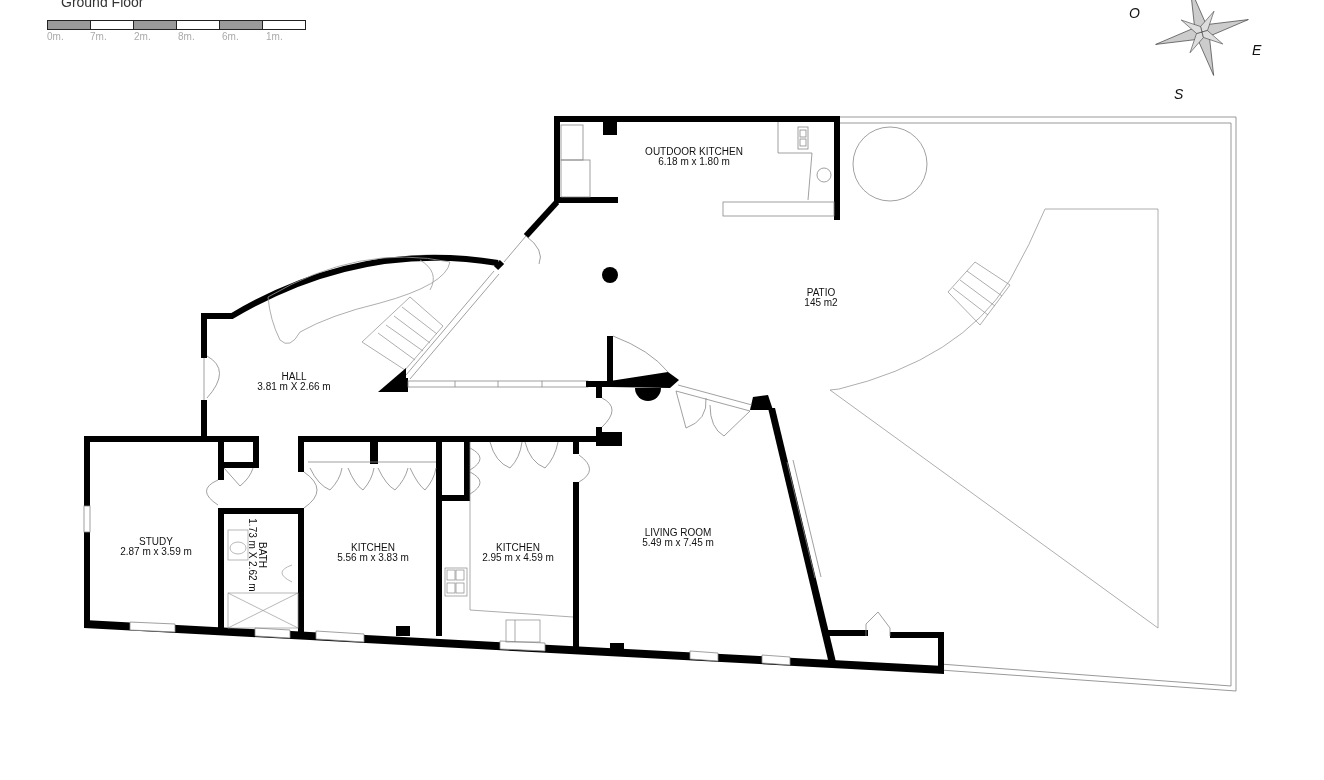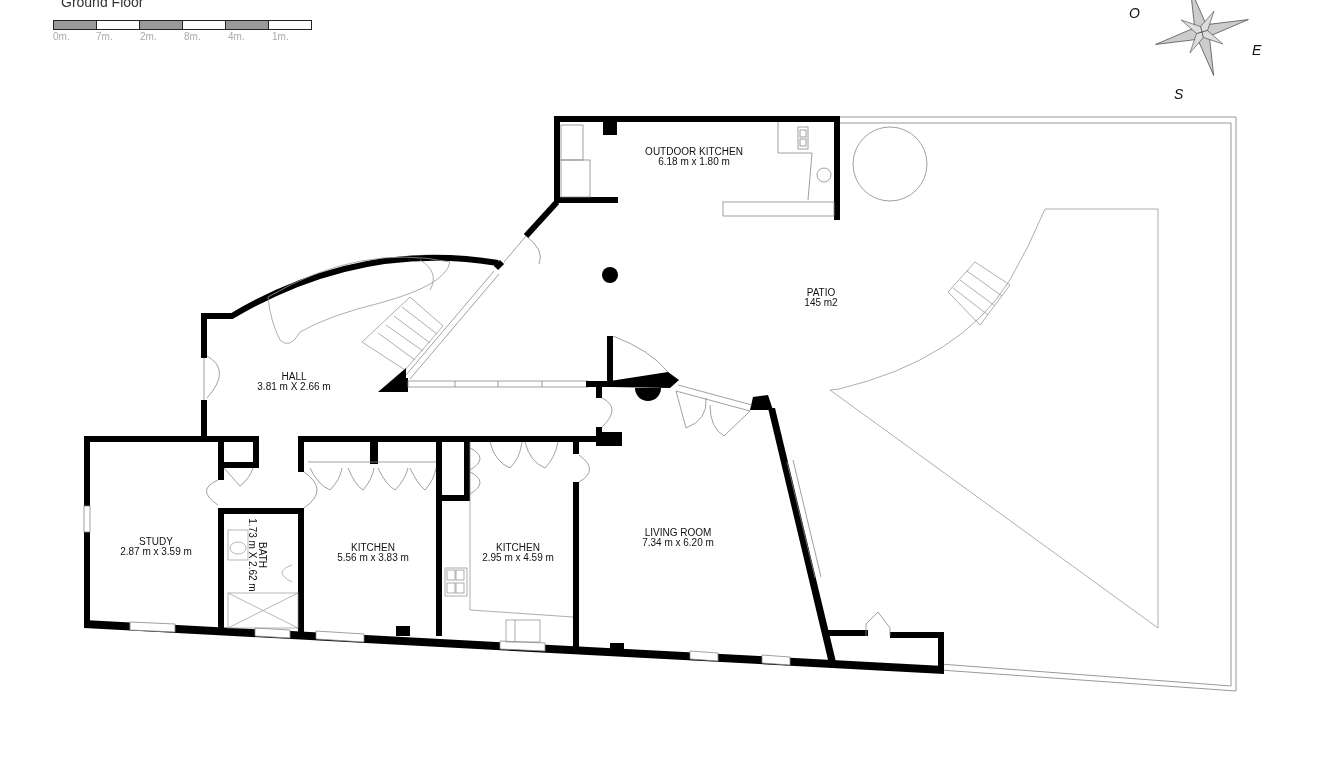--- a/index.html
+++ b/index.html
@@ -1,19 +1,19 @@
 <!DOCTYPE html>
 <html><head>
 <meta charset="utf-8">
 <style>
   html, body { margin:0; padding:0; background:#ffffff; }
   body { width:1324px; height:780px; position:relative; overflow:hidden; font-family:"Liberation Sans", sans-serif; }
   #plan { position:absolute; left:0; top:0; width:1324px; height:780px; }
   .floor-title { position:absolute; left:61px; top:-6px; font-size:14px; color:#333; }
-  .scale { position:absolute; left:53px; top:20px;text-align:right; }
+  .scale { position:absolute; left:47px; top:20px;text-align:right; }
   .scale-bar { display:flex; }
   .scale-seg { width:44px; height:10px; border:1px solid #222; box-sizing:border-box; margin-left:-1px; }
   .scale-seg:first-child { margin-left:0; }
   .scale-seg.dark { background:#9a9a9a; }
   .scale-labels { position:relative; height:12px; font-size:10px; color:#aaa; }
   .scale-labels span { position:absolute; top:1px; }
   .room-label { position:absolute; text-align:center; font-size:10px; line-height:10px; color:#111; white-space:nowrap; transform:translateX(-50%); }
   .compass-letter { position:absolute; font-size:14px; color:#111; font-style:italic; }
 </style>
 </head>
@@ -219,21 +219,21 @@
     <div class="scale-seg dark"></div>
     <div class="scale-seg"></div>
     <div class="scale-seg dark"></div>
     <div class="scale-seg"></div>
   </div>
   <div class="scale-labels">
     <span style="left:0px">0m.</span>
     <span style="left:43px">7m.</span>
     <span style="left:87px">2m.</span>
     <span style="left:131px">8m.</span>
-    <span style="left:175px">4m.</span>
+    <span style="left:175px">6m.</span>
     <span style="left:219px">1m.</span>
   </div>
 </div>
 
 <svg style="position:absolute;left:1140px;top:-10px" width="120" height="110" viewBox="0 0 120 110">
   <g transform="translate(62,42) rotate(-15)">
     <polygon points="0,-45 6,-6 0,0 -6,-6" fill="#ccc" stroke="#333" stroke-width="0.6"></polygon>
     <polygon points="0,45 6,6 0,0 -6,6" fill="#ccc" stroke="#333" stroke-width="0.6"></polygon>
     <polygon points="-48,0 -6,-6 0,0 -6,6" fill="#ccc" stroke="#333" stroke-width="0.6"></polygon>
     <polygon points="48,0 6,-6 0,0 6,6" fill="#ccc" stroke="#333" stroke-width="0.6"></polygon>
@@ -272,14 +272,14 @@
 <div class="room-label" style="left:373px;top:543px">
   <div>KITCHEN</div>
   <div>5.56 m x 3.83 m</div>
 </div>
 <div class="room-label" style="left:518px;top:543px">
   <div>KITCHEN</div>
   <div>2.95 m x 4.59 m</div>
 </div>
 <div class="room-label" style="left:678px;top:528px">
   <div>LIVING ROOM</div>
-  <div>7.34 m x 6.20 m</div>
+  <div>5.49 m x 7.45 m</div>
 </div>
 
 </body></html>

